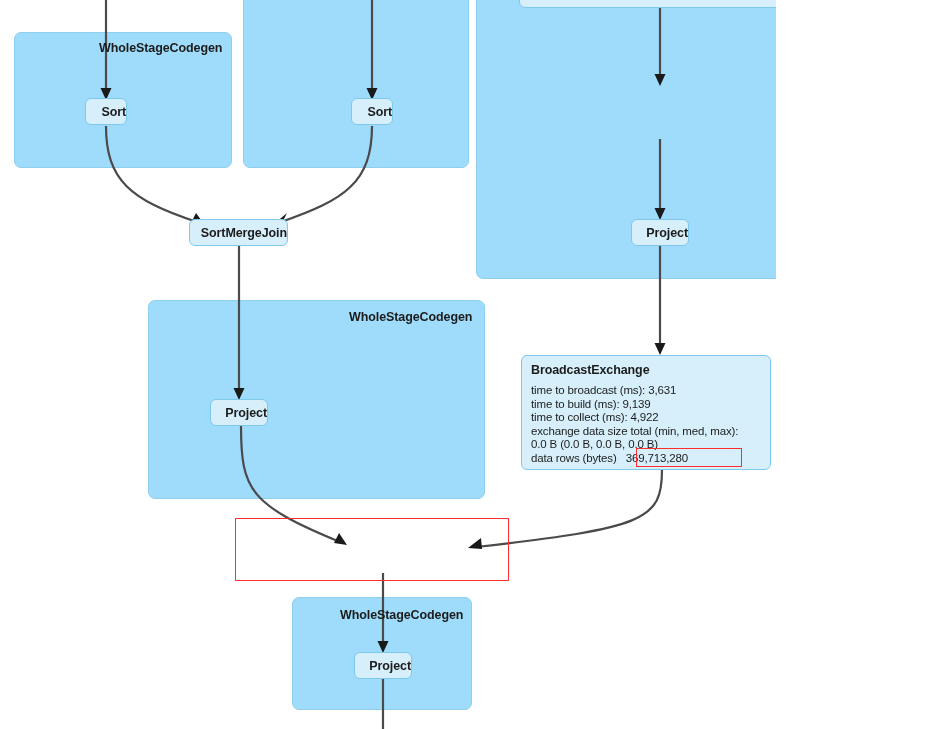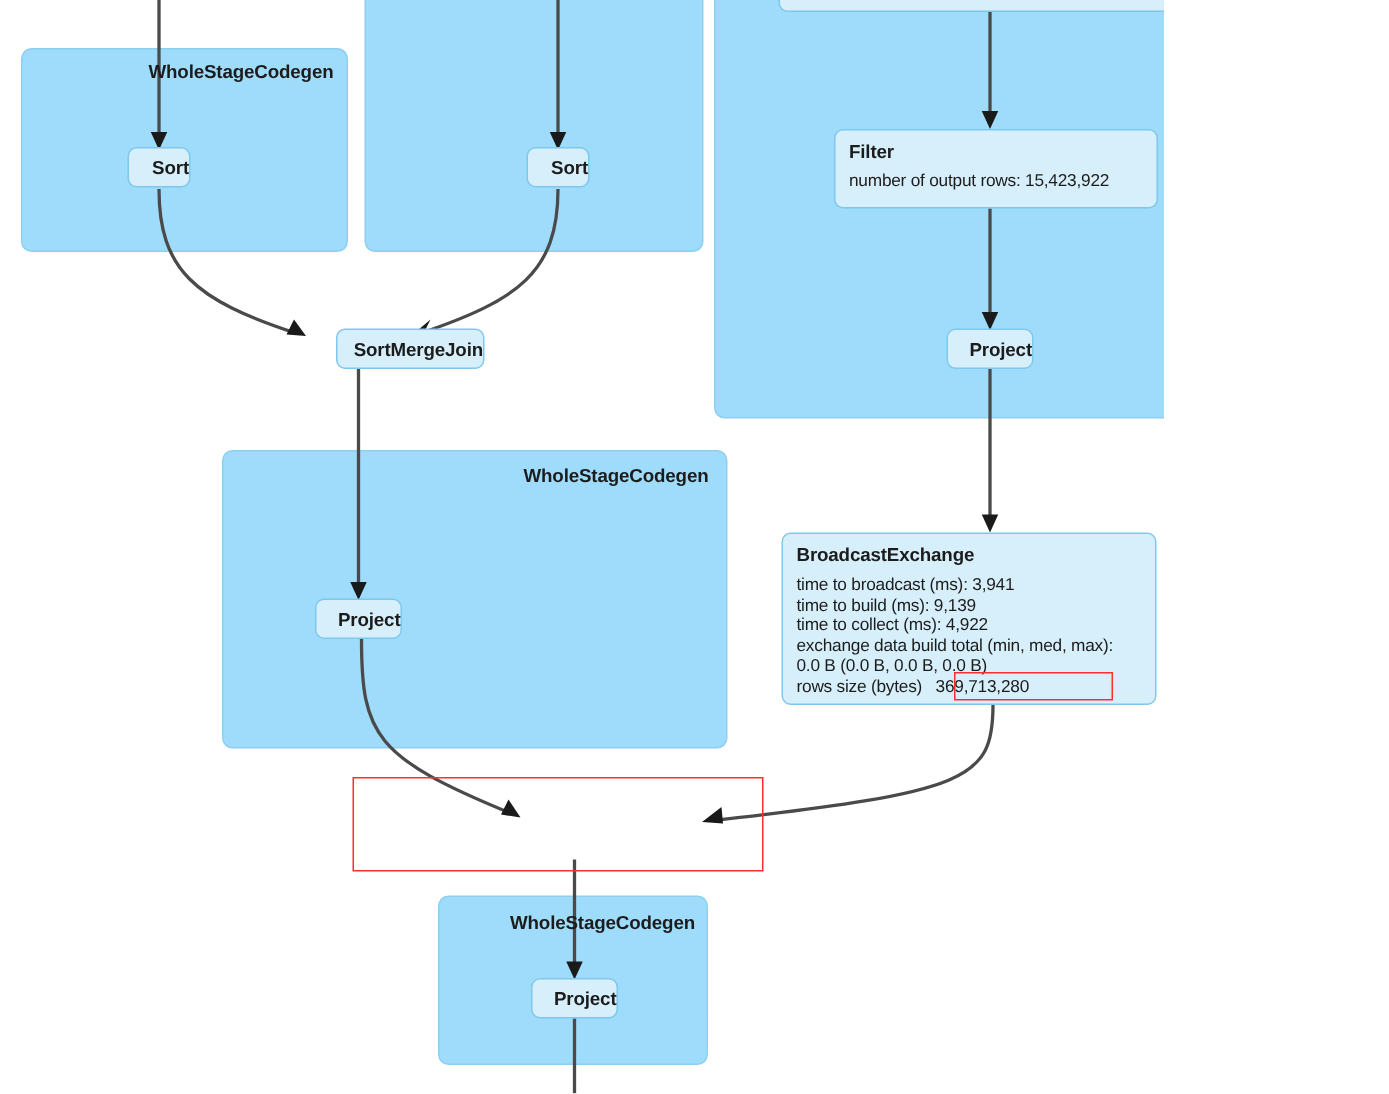--- a/index.html
+++ b/index.html
@@ -172,45 +172,41 @@
   </div>
 
   <div class="node simple" style="left:85px; top:98px; width:42px; height:27px;">
     <span class="node-title">Sort</span>
   </div>
 
   <div class="node simple" style="left:351px; top:98px; width:42px; height:27px;">
     <span class="node-title">Sort</span>
   </div>
 
-  <div class="node simple" style="left:189px; top:219px; width:99px; height:27px;margin-left:35px;">
+  <div class="node simple" style="left:189px; top:219px; width:99px; height:27px;">
     <span class="node-title">SortMergeJoin</span>
   </div>
 
-  <div class="node detail" style="left:556px; top:86px; width:216px; height:53px;">
-    <span class="node-title">Filter</span>
-    <span class="metric">number of output rows: 15,423,922</span>
-  </div>
 
   <div class="node simple" style="left:631px; top:219px; width:58px; height:27px;">
     <span class="node-title">Project</span>
   </div>
 
   <div class="node simple" style="left:210px; top:399px; width:58px; height:27px;">
     <span class="node-title">Project</span>
   </div>
 
   <div class="node detail" style="left:521px; top:355px; width:250px; height:115px;">
     <span class="node-title">BroadcastExchange</span>
-    <span class="metric">time to broadcast (ms): 3,941</span>
+    <span class="metric">time to broadcast (ms): 3,631</span>
     <span class="metric">time to build (ms): 9,139</span>
     <span class="metric">time to collect (ms): 4,922</span>
-    <span class="metric">exchange data build total (min, med, max):</span>
+    <span class="metric">exchange data size total (min, med, max):</span>
     <span class="metric">0.0 B (0.0 B, 0.0 B, 0.0 B)</span>
-    <span class="metric"><span>rows size (bytes)</span><span style="display:inline-block;width:9px;"></span><span>369,713,280</span></span>
+    <span class="metric"><span>data rows (bytes)</span><span style="display:inline-block;width:9px;"></span><span>369,713,280</span></span>
   </div>
 
 
   <div class="node simple" style="left:354px; top:652px; width:58px; height:27px;">
     <span class="node-title">Project</span>
   </div>
 
   <div class="highlight-box" style="left:235px; top:518px; width:274px; height:63px;"></div>
 
   <div class="highlight-inline" style="left:636px; top:448px; width:106px; height:19px;"></div>

